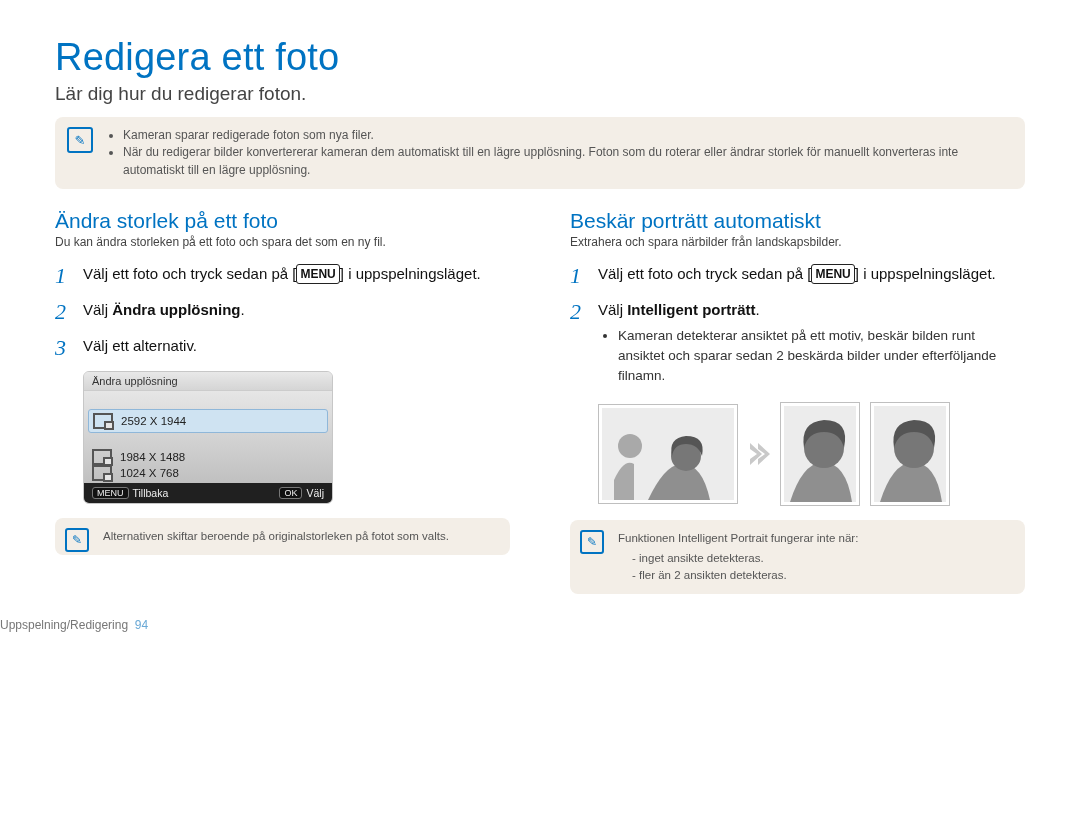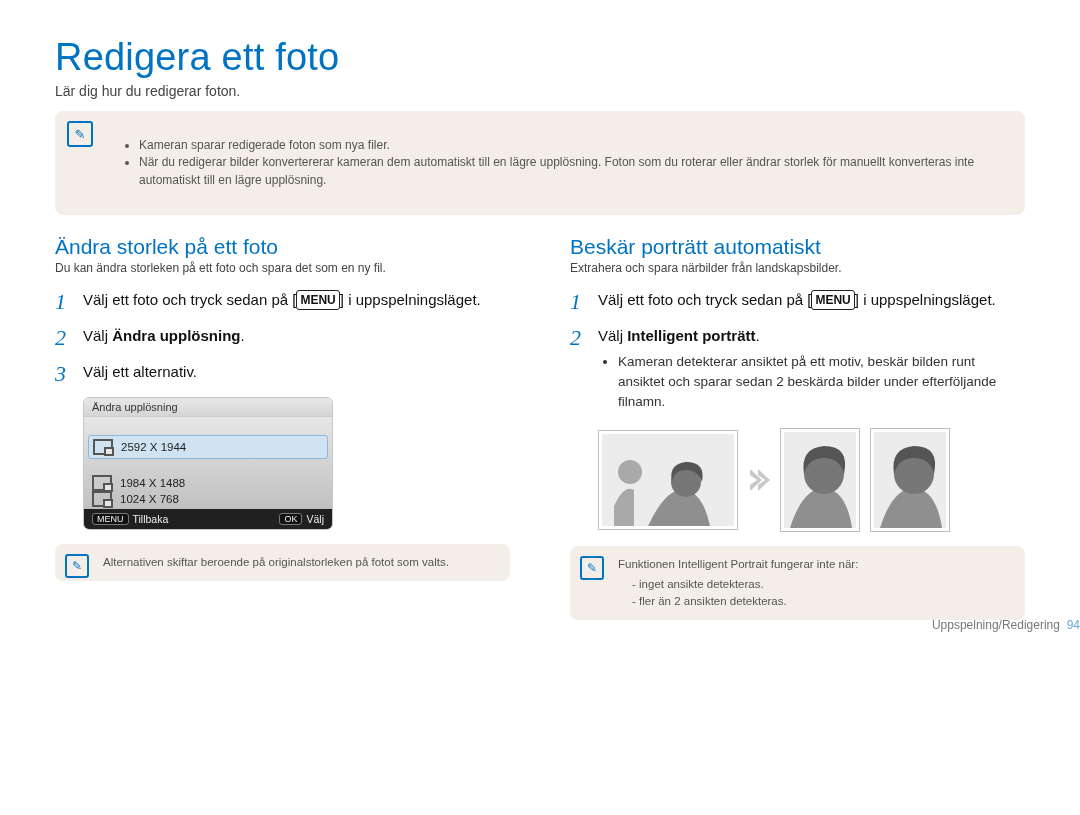--- a/index.html
+++ b/index.html
@@ -1,21 +1,21 @@
 <!DOCTYPE html>
 <html><head>
 <meta charset="utf-8">
 <style>
   html,body{margin:0;padding:0;background:#fff;color:#111;font-family:Arial,Helvetica,sans-serif}
   .page{width:1080px;height:648px;box-sizing:border-box;padding:36px 55px 20px;position:relative}
   .title{font-size:38px;font-weight:400;color:#0073c2;margin:0 0 4px;letter-spacing:.2px}
-  .subtitle{font-size:14px;color:#444;margin:0 0 12px}
+  .subtitle{font-size:19px;color:#444;margin:0 0 12px}
   .notebox{background:#f3eee7;border-radius:8px;padding:10px 14px 10px 52px;position:relative;margin-bottom:20px}
   .notebox .note-icon{position:absolute;left:12px;top:10px;width:22px;height:22px;border:2px solid #0073c2;border-radius:3px;display:flex;align-items:center;justify-content:center;color:#0073c2;font-size:13px}
-  .notebox ul{margin:16px;padding-left:16px}
+  .notebox ul{margin:0;padding-left:16px}
   .notebox li{font-size:12px;color:#555;line-height:1.45}
   .cols{display:flex;gap:60px}
   .col{flex:1;min-width:0}
   .h2{font-size:21px;font-weight:400;color:#0073c2;margin:0 0 2px}
   .lead{font-size:12px;color:#444;margin:0 0 14px}
   .step{display:flex;margin:0 0 10px;align-items:flex-start}
   .step-num{font-style:italic;color:#0073c2;font-size:22px;font-family:Georgia,serif;width:28px}
   .step-body{font-size:15px;line-height:1.5;flex:1}
   .menu-badge{display:inline-block;border:1px solid #222;border-radius:3px;padding:0 3px;font-weight:700;font-size:12px;vertical-align:1px}
   .bold{font-weight:700}
@@ -44,21 +44,21 @@
   .dash-list li::before{content:"-  ";}
 
   
   .illus{margin:14px 0 14px 28px;display:flex;align-items:center;gap:10px}
   .frame{background:#fff;border:1px solid #bfbfbf;padding:3px}
   .landscape{width:132px;height:92px}
   .portrait{width:72px;height:96px}
   svg{display:block}
   .arrow{color:#c9c9c9}
 
-  .footer{position:absolute;bottom:16px;left:0;right:0;text-align:right;font-size:12px;color:#777}
+  .footer{position:absolute;bottom:16px;left:0;right:0;text-align:left;font-size:12px;color:#777}
   .footer .pnum{color:#6aa9d6}
 </style>
 </head>
 <body>
 
 <div class="page">
   <h1 class="title">Redigera ett foto</h1>
   <p class="subtitle">Lär dig hur du redigerar foton.</p>
 
   <div class="notebox">

